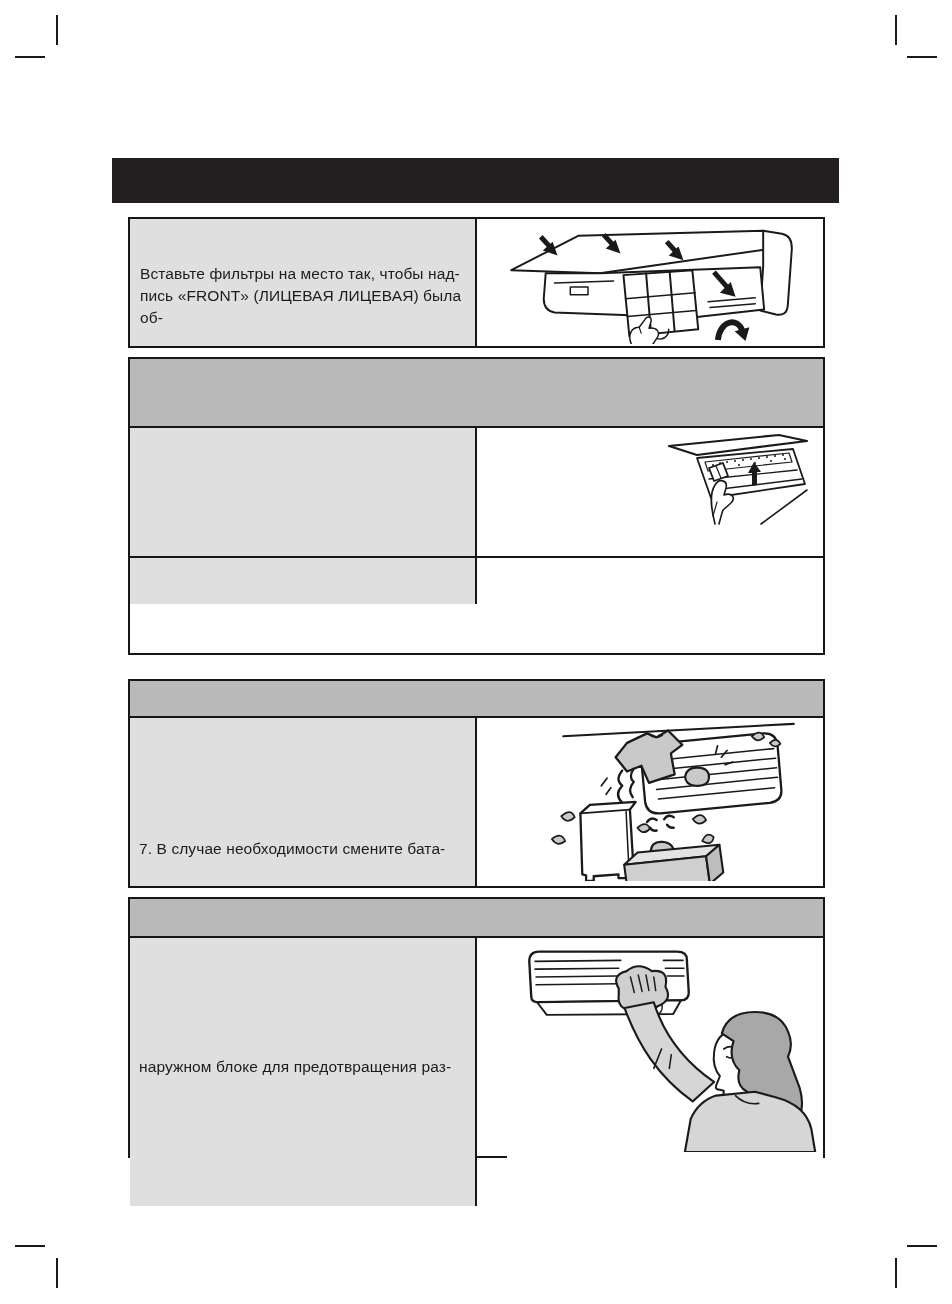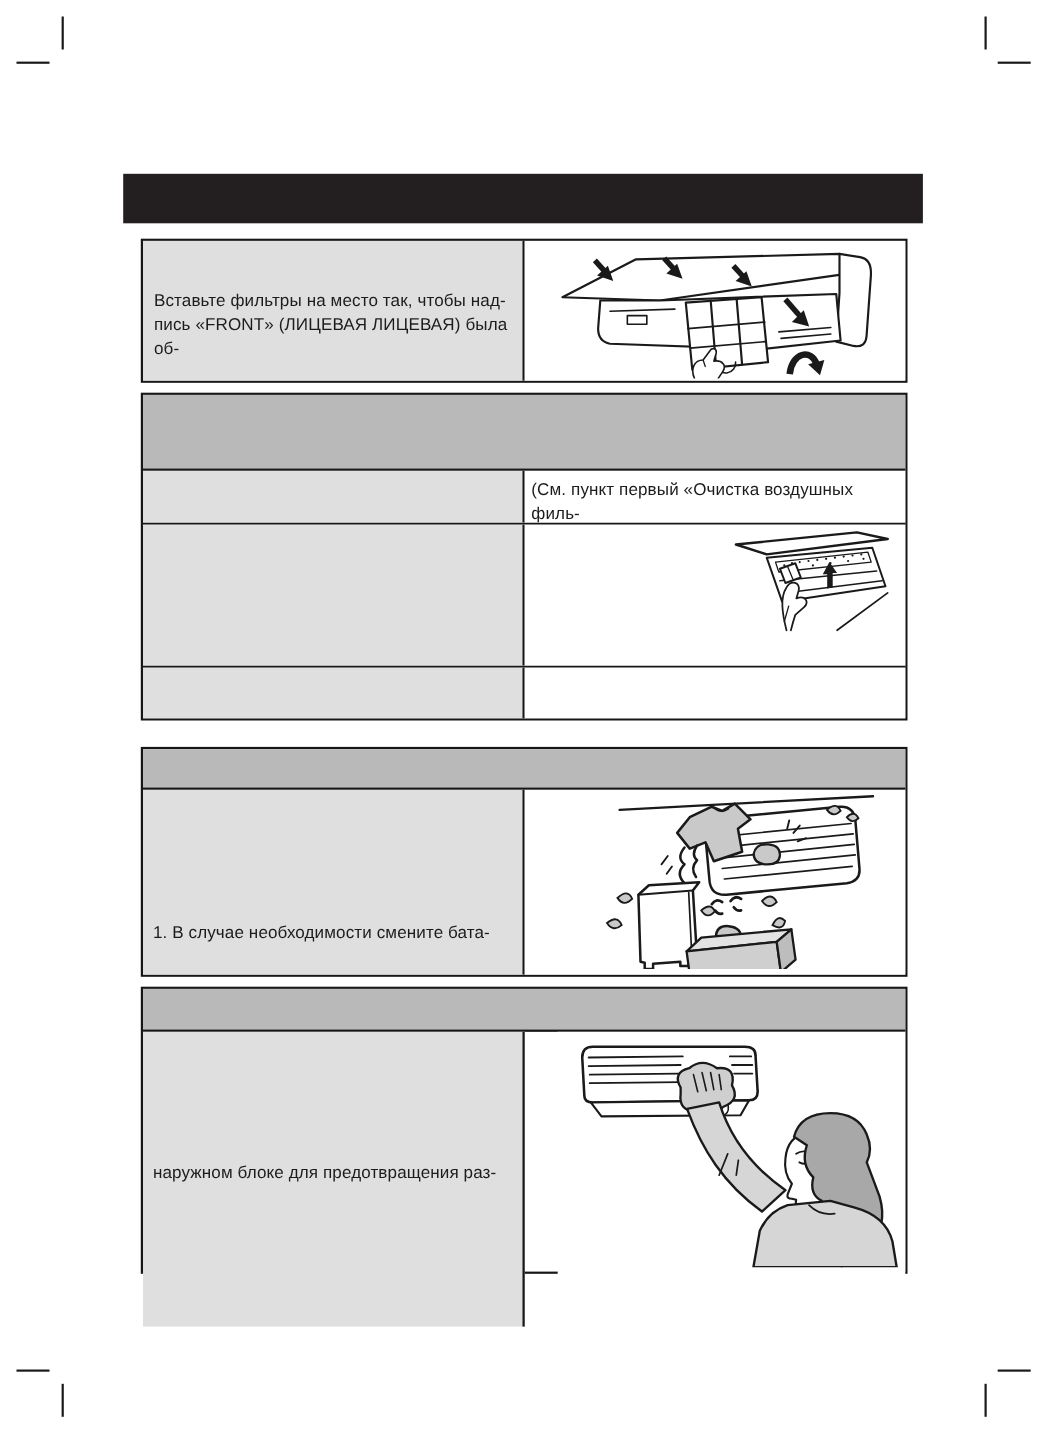--- a/index.html
+++ b/index.html
@@ -90,26 +90,20 @@
           <polygon points="266,122 255,112 270,108" fill="#1a1a1a"></polygon>
         </svg>
       </div>
     </div>
   </div>
 
   <div class="tbl" style="left:128px;top:357px;width:697px;height:298px;">
     <div class="trow hdr" style="height:69px;">
       <span></span>
     </div>
-    <div class="trow" style="height:49px;">
-      <div class="lcell"></div>
-      <div class="rcell">
-        <div class="txt" style="position:absolute;left:6px;top:7px;right:0;">(См. пункт первый «Очистка воздушных филь-</div>
-      </div>
-    </div>
     <div class="trow" style="height:130px;">
       <div class="lcell"></div>
       <div class="rcell">
 
         <svg class="illus" style="right:6px;top:4px;" width="160" height="96" viewBox="0 0 160 96">
           <g fill="none" stroke="#1a1a1a" stroke-width="1.8" stroke-linejoin="round" stroke-linecap="round">
 
             <path d="M12 14 L122 3 L150 9 L40 23 Z" fill="#ffffff" stroke-width="2.2"></path>
 
             <path d="M40 26 L136 17 L148 52 L54 66 Z" fill="#ffffff"></path>
@@ -153,21 +147,21 @@
       <div class="rcell"></div>
     </div>
   </div>
 
   <div class="tbl" style="left:128px;top:679px;width:697px;height:209px;">
     <div class="trow hdr" style="height:37px;">
       <span></span>
     </div>
     <div class="trow" style="height:168px;">
       <div class="lcell">
-        <div class="txt cellline" style="top:120px;">1. В случае необходимости смените бата-</div>
+        <div class="txt cellline" style="top:120px;">7. В случае необходимости смените бата-</div>
       </div>
       <div class="rcell">
 
         <svg class="illus" style="left:56px;top:3px;" width="270" height="160" viewBox="0 0 280 168">
           <g fill="none" stroke="#1a1a1a" stroke-width="2.2" stroke-linejoin="round" stroke-linecap="round">
 
             <line x1="30" y1="16" x2="272" y2="3"></line>
 
             <path d="M112 42 Q110 26 126 24 L240 13 Q253 12 255 25 L259 72 Q260 84 247 86 L132 97 Q118 98 116 85 Z" fill="#ffffff" stroke-width="2.4"></path>
             <line x1="122" y1="42" x2="251" y2="29" stroke-width="1.6"></line>

